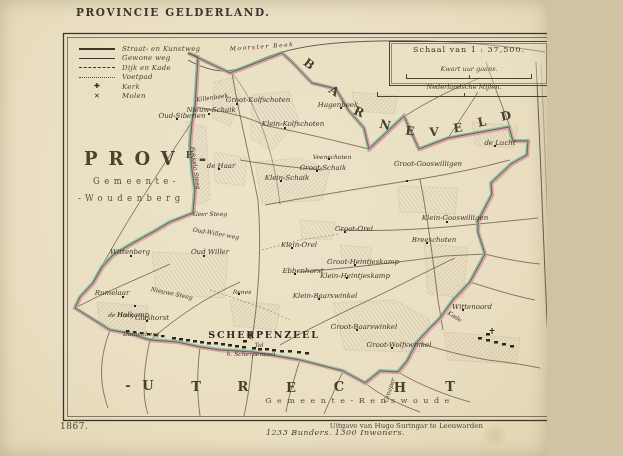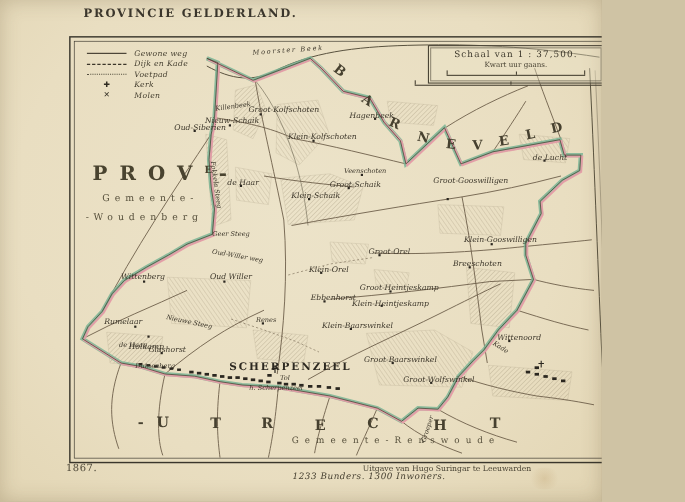--- a/index.html
+++ b/index.html
@@ -20,21 +20,21 @@
   .l-road1{border-top:2.6px solid #3c362a;}
   .l-road2{border-top:1.3px solid #3c362a;}
   .l-dike{border-top:1.4px dashed #3c362a;}
   .l-foot{border-top:1px dotted #55503f;}
   .lg-sym{font-size:7px;color:#2f2b21;line-height:1;}
   .lg-label{font-style:italic;font-size:7px;color:#453f30;letter-spacing:.3px;}
   
   .scalebox{position:absolute;left:389px;top:41px;width:158px;border:1px solid #4a4435;background:rgba(236,227,201,.4);}
   .scalebox-in{border:1px solid rgba(74,68,53,.55);margin:1px;padding:1px 6px 4px 6px;text-align:center;}
   .sc-title{font-size:8px;letter-spacing:1px;color:#3b362a;}
-  .sc-sub{font-size:6.5px;color:#453f30;margin-top:1px;}
+  .sc-sub{font-style:italic;font-size:6.5px;color:#453f30;margin-top:11px;}
   .sbar{position:relative;height:4px;border-bottom:1px solid #4a4435;margin:0 8px;}
   .sbar:before,.sbar:after{content:"";position:absolute;bottom:0;width:1px;height:4px;background:#4a4435;}
   .sbar:before{left:0;} .sbar:after{right:0;}
   .sbar .mid{position:absolute;left:50%;bottom:0;width:1px;height:3px;background:#4a4435;}
   .mijlen{position:absolute;left:375px;top:72px;width:178px;text-align:center;}
   
   .prov-abbr{font-size:18px;font-weight:bold;letter-spacing:11px;color:#49432f;}
   .prov-abbr sup{font-size:9px;letter-spacing:1px;}
   .gem-small{font-size:8.5px;letter-spacing:4.5px;color:#57503c;}
   .rensw{font-size:8px;letter-spacing:5.5px;color:#57503c;text-align:center;width:330px;}
@@ -210,20 +210,26 @@
 
     <g fill="none" stroke="#3a362c">
       <rect x="63.5" y="33.5" width="496" height="387" stroke-width="1.3"></rect>
       <rect x="67.5" y="37.5" width="488" height="379" stroke-width="0.6"></rect>
     </g>
   </svg>
 
   <div class="legend">
     <div class="legend-row">
       <span class="lg-sample">
+          <span class="lg-line l-road1"></span>
+        </span>
+      <span class="lg-label">Straat- en Kunstweg</span>
+    </div>
+    <div class="legend-row">
+      <span class="lg-sample">
           <span class="lg-line l-road2"></span>
         </span>
       <span class="lg-label">Gewone weg</span>
     </div>
     <div class="legend-row">
       <span class="lg-sample">
           <span class="lg-line l-dike"></span>
         </span>
       <span class="lg-label">Dijk en Kade</span>
     </div>
@@ -250,20 +256,21 @@
   <div class="scalebox">
     <div class="scalebox-in">
       <div class="sc-title">Schaal van 1 : 37,500.</div>
       <div class="sc-sub">Kwart uur gaans.</div>
       <div class="sbar" style="margin-top:1px;">
           <span class="mid"></span>
         </div>
     </div>
   </div>
   <div class="mijlen">
+    <div class="sc-sub">Nederlandsche Mijlen.</div>
     <div class="sbar" style="margin:1px 2px 0 2px;">
         <span class="mid"></span>
       </div>
   </div>
 
   <div class="abs" style="left:84px;top:148px;">
     <span class="prov-abbr"><span>PROV</span><sup>E</sup></span>
     <span class="prov-abbr" style="letter-spacing:0;">-</span>
   </div>
   <div class="abs gem-small" style="left:93px;top:176px;">Gemeente-</div>

